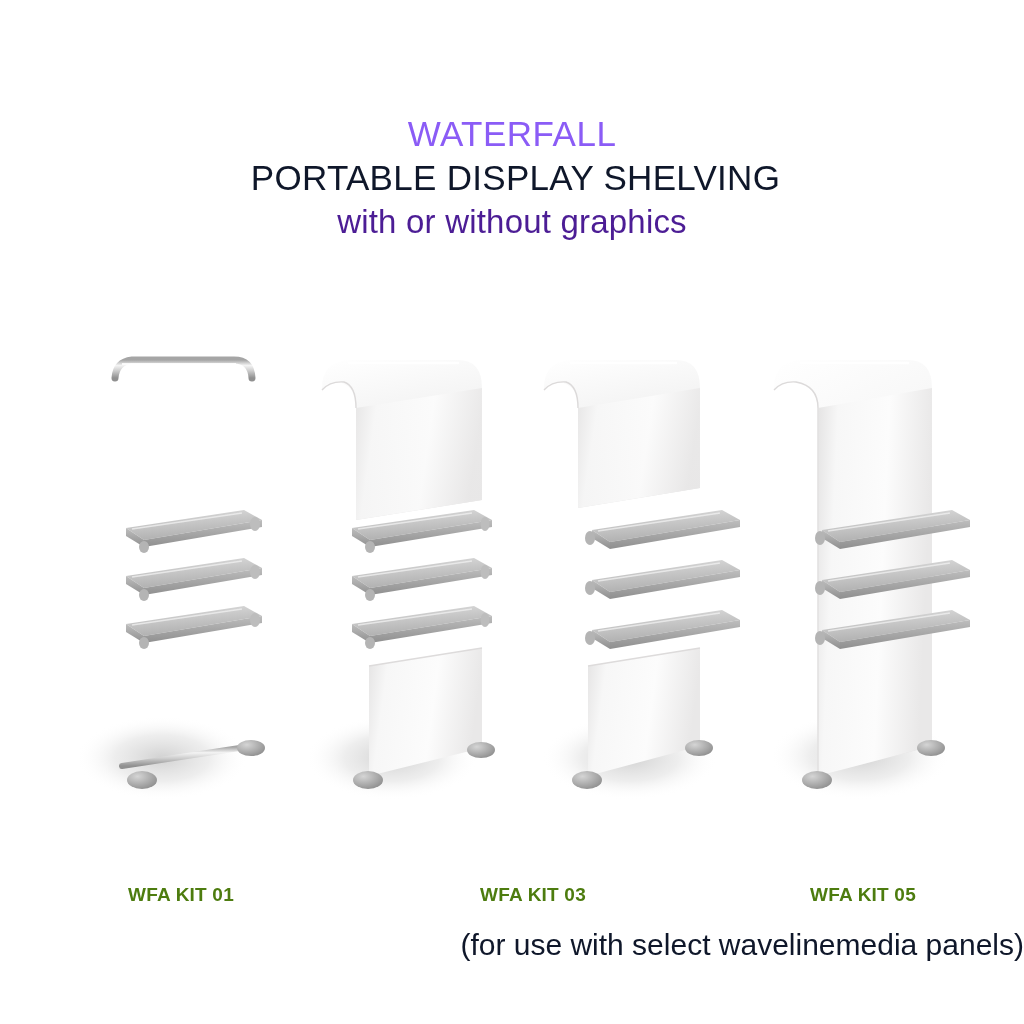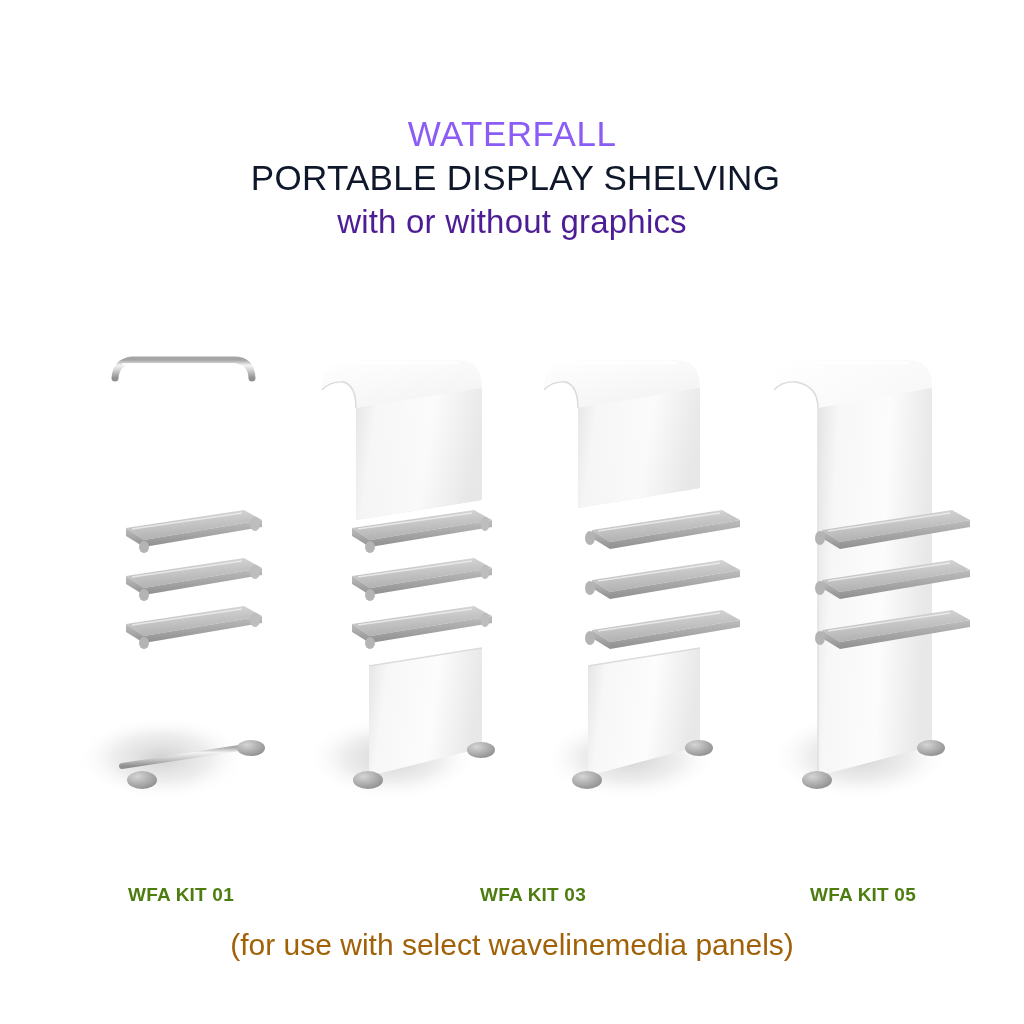--- a/index.html
+++ b/index.html
@@ -76,24 +76,24 @@
     color: #4d7c0f;
     margin-top: 40px;
   }
 
   
   #footer-note {
     position: absolute;
     top: 928px;
     left: 0;
     width: 1024px;
-    text-align: center;
+    text-align: right;
     font-size: 30px;
     font-weight: 300;
-    color: #a16207;
+    color: #0f172a;
   }
 </style>
 </head>
 <body>
 
 <div id="page">
 
   <div id="heading">
     <div id="title-main">WATERFALL</div>
     <div id="title-sub">PORTABLE DISPLAY SHELVING</div>

